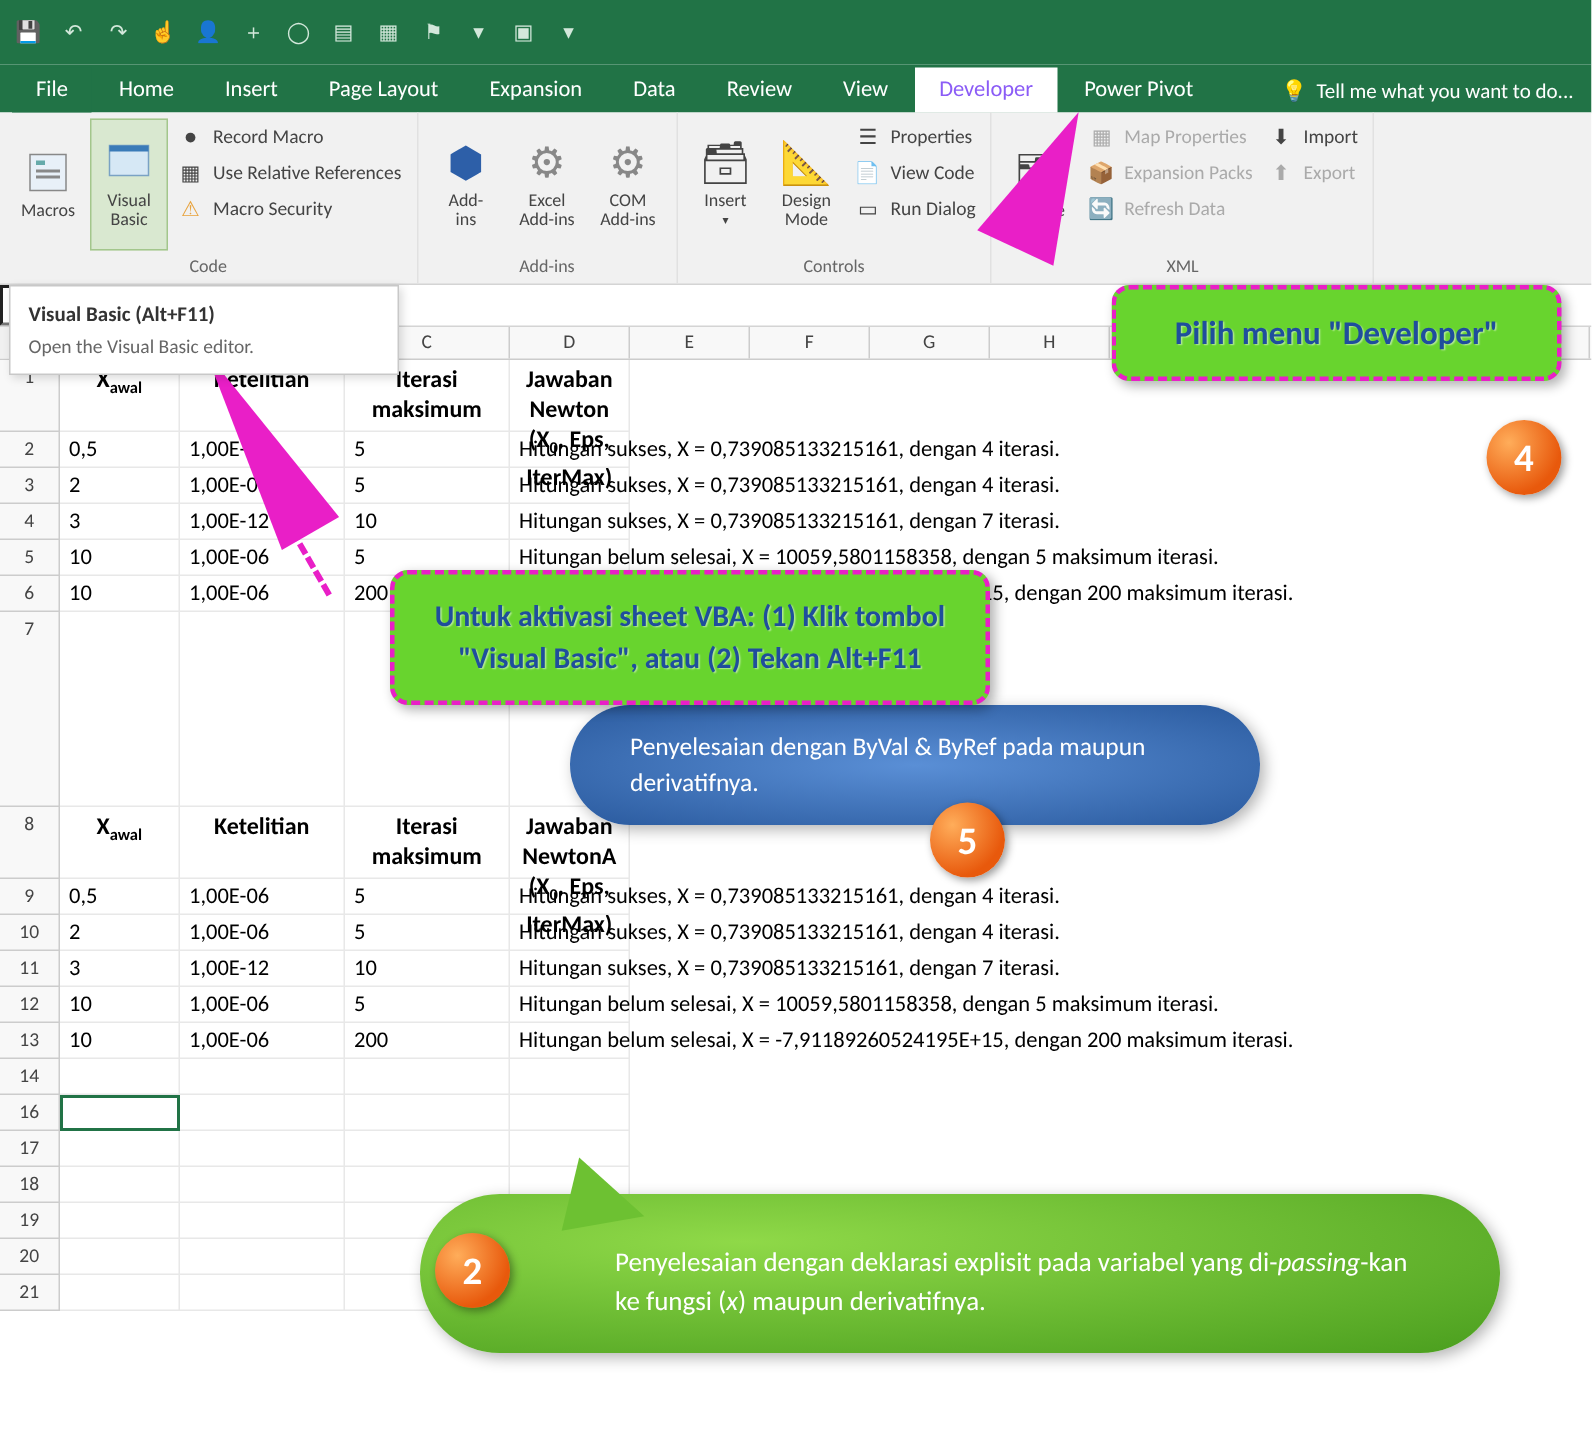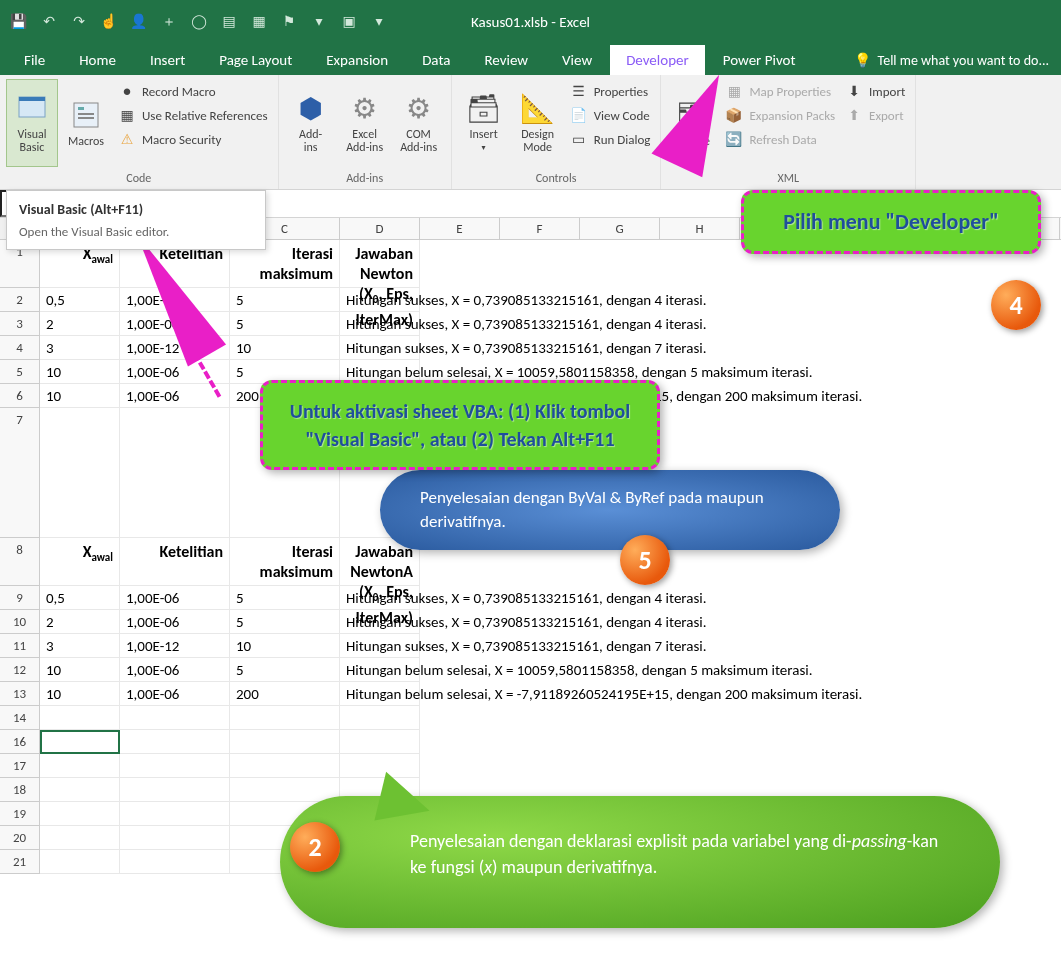--- a/index.html
+++ b/index.html
@@ -35,38 +35,38 @@
 .rows{display:flex;flex-direction:column}
 .row{display:flex;height:24px}
 .rowhead{width:40px;text-align:center;font-size:13px;color:#444;border-right:1px solid #ccc;border-bottom:1px solid #ccc;background:#f8f8f8;line-height:24px;cursor:pointer}
 .cell{width:80px;border-right:1px solid #e8e8e8;border-bottom:1px solid #e8e8e8;padding:2px 6px;font-size:15px;overflow:visible;white-space:nowrap;line-height:20px}
 .cell.wide{width:110px}
 .cell.r{}
 .cell.hdr{font-weight:bold;font-size:16px}
 .cell.sel{border:2px solid #217346}
 .row.tall{height:48px}
 .row.tall .cell{line-height:20px;padding-top:12px}
-.row.tall .cell.hdr{white-space:normal;text-align:right;padding-top:4px}
+.row.tall .cell.hdr{white-space:normal;text-align:center;padding-top:4px}
 .sub{font-size:11px;vertical-align:sub}
 .tooltip{position:absolute;top:190px;left:6px;width:260px;background:#fff;border:1px solid #c8c8c8;padding:10px 12px;box-shadow:2px 2px 6px rgba(0,0,0,.15);z-index:50}
 .tooltip-title{font-weight:bold;font-size:14px;color:#333;margin-bottom:6px}
 .tooltip-body{font-size:13px;color:#666}
 .callout{position:absolute;border:3px dashed #e91fc7;background:#68d42e;border-radius:12px;padding:14px 20px;font-family:"Copperplate","Georgia",serif;font-weight:bold;color:#1f4e9c;text-align:center;text-shadow:1px 1px 1px rgba(255,255,255,.5);box-shadow:3px 3px 8px rgba(0,0,0,.3);z-index:40}
 .callout.c4{top:190px;right:20px;width:300px;font-size:22px;line-height:30px}
 .callout.c5{top:380px;left:260px;width:400px;font-size:20px;line-height:28px}
 .numball{position:absolute;width:50px;height:50px;border-radius:50%;background:radial-gradient(circle at 30% 30%,#ffad5a,#e8590c 70%);box-shadow:2px 2px 6px rgba(0,0,0,.4);display:flex;align-items:center;justify-content:center;color:#fff;font-size:26px;font-weight:bold;z-index:45}
 .numball.n4{top:280px;right:20px}
 .numball.n5{top:535px;left:620px}
 .numball.n2{top:822px;left:290px}
 .arrow{position:absolute;z-index:42}
 .arrow.a4{top:70px;left:670px;width:0;height:0;border-left:28px solid transparent;border-right:28px solid transparent;border-bottom:100px solid #e91fc7;transform:rotate(25deg)}
 .arrow.a5{top:225px;left:150px;width:0;height:0;border-left:22px solid transparent;border-right:22px solid transparent;border-bottom:140px solid #e91fc7;transform:rotate(-30deg)}
 .arrow.a5-line{position:absolute;top:350px;left:205px;width:4px;height:50px;z-index:41;border-left:4px dashed #e91fc7;transform:rotate(-30deg)}
 .blueblob{position:absolute;top:470px;left:380px;width:460px;height:80px;background:radial-gradient(ellipse,#5a8fd6,#2a5a9e);border-radius:50px;box-shadow:3px 3px 10px rgba(0,0,0,.3);z-index:30;color:#fff;font-size:17px;padding:16px 40px;line-height:24px}
-.greenblob{position:absolute;top:796px;left:280px;width:720px;height:132px;background:radial-gradient(ellipse at 30% 30%,#8fd948,#4a9e1e);border-radius:90px 90px 90px 90px;box-shadow:3px 3px 10px rgba(0,0,0,.3);z-index:30;color:#fff;font-size:18px;padding:32px 60px 20px 130px;line-height:26px}
+.greenblob{position:absolute;top:796px;left:280px;width:720px;height:106px;background:radial-gradient(ellipse at 30% 30%,#8fd948,#4a9e1e);border-radius:90px 90px 90px 90px;box-shadow:3px 3px 10px rgba(0,0,0,.3);z-index:30;color:#fff;font-size:18px;padding:32px 60px 20px 130px;line-height:26px}
 .greenblob::before{content:"";position:absolute;left:90px;top:-26px;width:0;height:0;border-left:20px solid transparent;border-right:36px solid transparent;border-bottom:46px solid #6dc132;transform:rotate(-10deg)}
 svg.ico-svg{width:32px;height:32px}
 </style>
 </head>
 <body>
 
 <div class="titlebar">
   <div class="qat">
     <div class="qat-item">💾</div>
     <div class="qat-item">↶</div>
@@ -75,21 +75,20 @@
     <div class="qat-item">👤</div>
     <div class="qat-item">＋</div>
     <div class="qat-item">◯</div>
     <div class="qat-item">▤</div>
     <div class="qat-item">▦</div>
     <div class="qat-item">⚑</div>
     <div class="qat-item">▾</div>
     <div class="qat-item">▣</div>
     <div class="qat-item">▾</div>
   </div>
-  <div class="title">Kasus01.xlsb - Excel</div>
 </div>
 
 <div class="tabs">
   <div class="tab file">File</div>
   <div class="tab">Home</div>
   <div class="tab">Insert</div>
   <div class="tab">Page Layout</div>
   <div class="tab">Expansion</div>
   <div class="tab">Data</div>
   <div class="tab">Review</div>
@@ -99,40 +98,40 @@
   <div class="tell">
     <span>💡</span>
     <span>Tell me what you want to do...</span>
   </div>
 </div>
 
 <div class="ribbon">
 
   <div class="rgroup">
     <div class="rgroup-body">
-      <div class="rbtn-big" style="background:#d9e8d0;border:1px solid #a3c68c">
-        <div class="ico">
-            <svg class="ico-svg" viewBox="0 0 32 32">
-              <rect x="3" y="5" width="26" height="20" fill="#d6e8f5" stroke="#7aa2c4"></rect>
-              <rect x="3" y="5" width="26" height="4" fill="#3a7bb8"></rect>
-            </svg>
-          </div>
-        <span style="white-space:pre-line">Visual
-Basic</span>
-      </div>
       <div class="rbtn-big">
         <div class="ico">
             <svg class="ico-svg" viewBox="0 0 32 32">
               <rect x="4" y="4" width="24" height="24" fill="#e8f0f8" stroke="#888"></rect>
               <rect x="8" y="8" width="6" height="3" fill="#6aa"></rect>
               <rect x="8" y="14" width="16" height="2" fill="#888"></rect>
               <rect x="8" y="18" width="16" height="2" fill="#888"></rect>
             </svg>
           </div>
         <span>Macros</span>
+      </div>
+      <div class="rbtn-big" style="background:#d9e8d0;border:1px solid #a3c68c">
+        <div class="ico">
+            <svg class="ico-svg" viewBox="0 0 32 32">
+              <rect x="3" y="5" width="26" height="20" fill="#d6e8f5" stroke="#7aa2c4"></rect>
+              <rect x="3" y="5" width="26" height="4" fill="#3a7bb8"></rect>
+            </svg>
+          </div>
+        <span style="white-space:pre-line">Visual
+Basic</span>
       </div>
       <div class="rcol">
         <div class="rbtn-small">
             <span class="ico">⏺</span>
             <span>Record Macro</span>
           </div>
         <div class="rbtn-small">
             <span class="ico">▦</span>
             <span>Use Relative References</span>
           </div>

